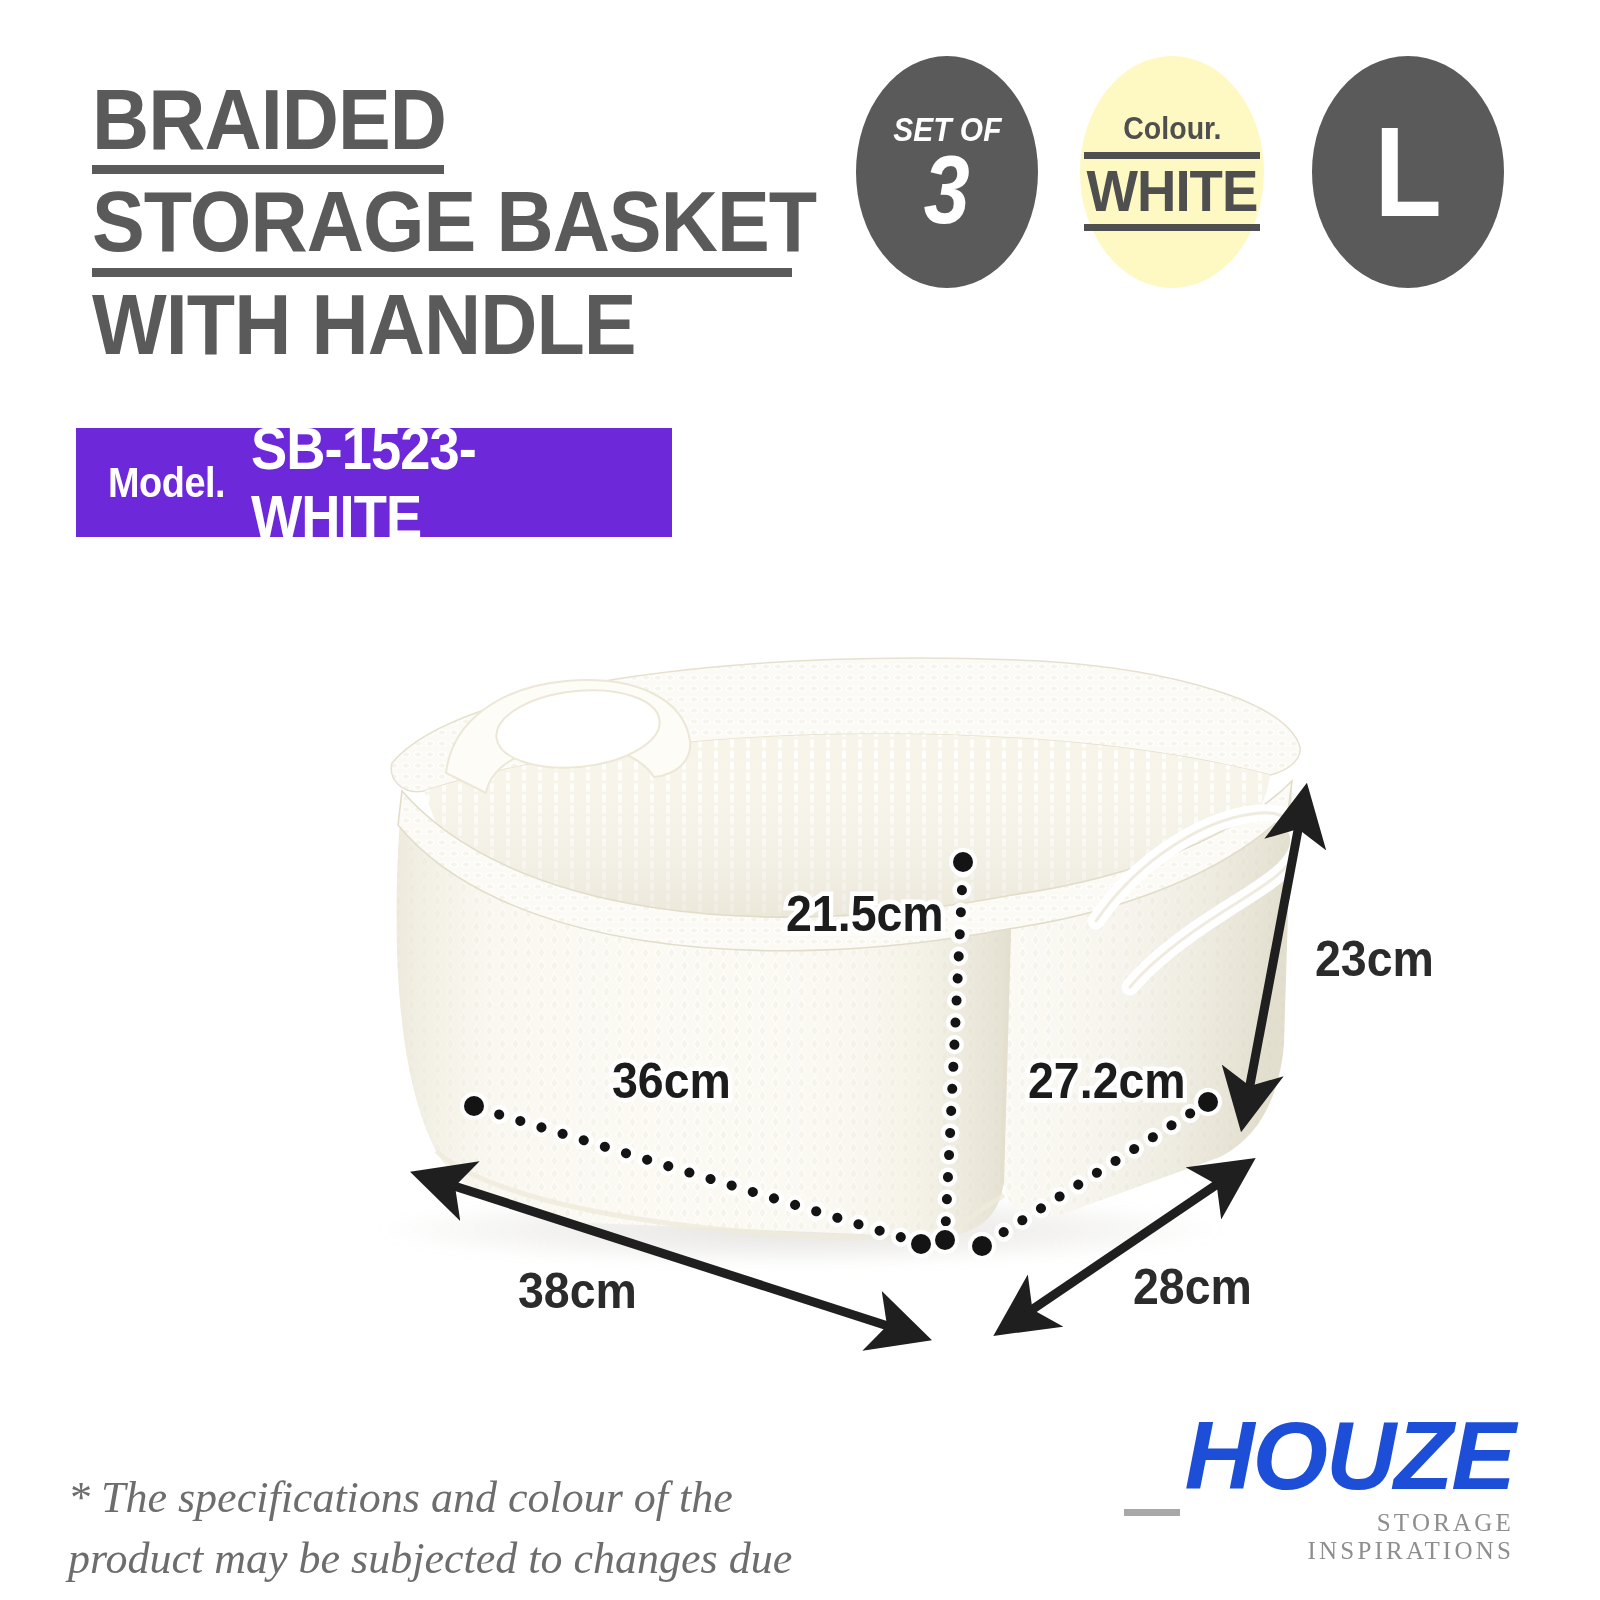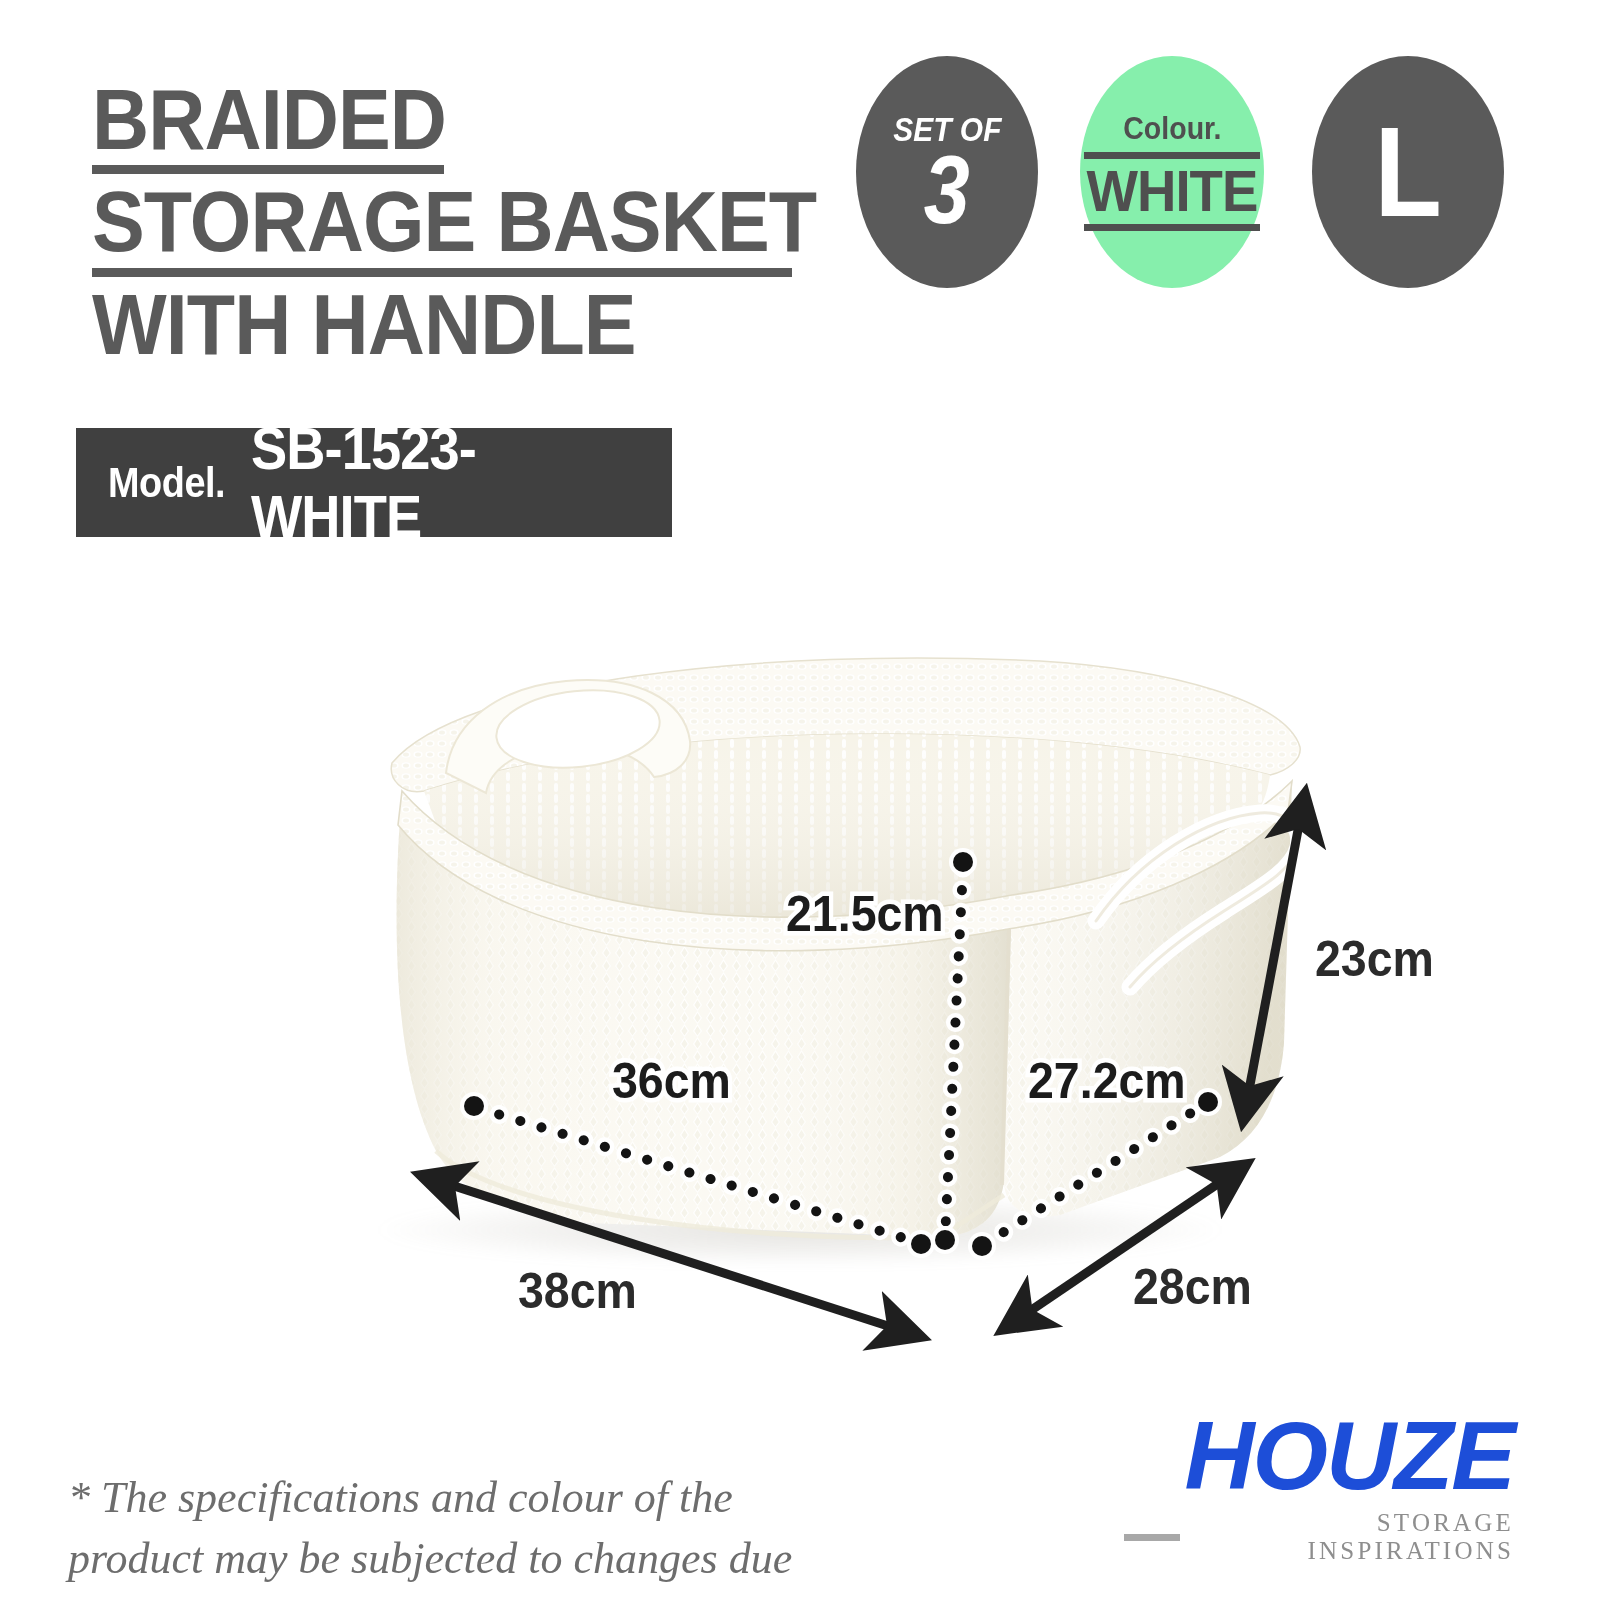--- a/index.html
+++ b/index.html
@@ -38,21 +38,21 @@
   }
   #rule-1 { width: 352px; }
   #rule-2 { width: 700px; }
 
   #model-bar {
     position: absolute;
     left: 76px;
     top: 428px;
     width: 596px;
     height: 109px;
-    background: #404040;
+    background: #6d28d9;
     display: flex;
     align-items: center;
     padding-left: 32px;
   }
   #model-bar .m-label {
     color: #ffffff;
     font-weight: bold;
     font-size: 43px;
     transform: scaleX(0.88);
     transform-origin: left center;
@@ -107,21 +107,21 @@
     font-size: 96px;
     line-height: 0.88;
     transform: scaleX(0.86);
   }
 
   #badge-colour {
     left: 224px;
     width: 184px;
     height: 232px;
     border-radius: 50%;
-    background: #86efac;
+    background: #fef9c3;
   }
   #badge-colour .c-label {
     color: #4f4f4f;
     font-weight: bold;
     font-size: 31px;
     line-height: 1;
     margin-bottom: 8px;
     transform: scaleX(0.92);
   }
   #badge-colour .c-rule-box {
@@ -234,21 +234,21 @@
     font-family: "Liberation Sans", sans-serif;
     font-weight: bold;
     font-size: 97px;
     color: #1d4ed8;
     line-height: 0.9;
     letter-spacing: -2px;
     font-style: italic;
   }
   #logo .logo-tag-row {
     display: flex;
-    align-items: center;
+    align-items: flex-start;
     justify-content: flex-end;
     margin-top: 10px;
     gap: 14px;
   }
   #logo .logo-dash {
     width: 62px;
     height: 7px;
     background: #a8a8a8;
   }
   #logo .logo-tag {

